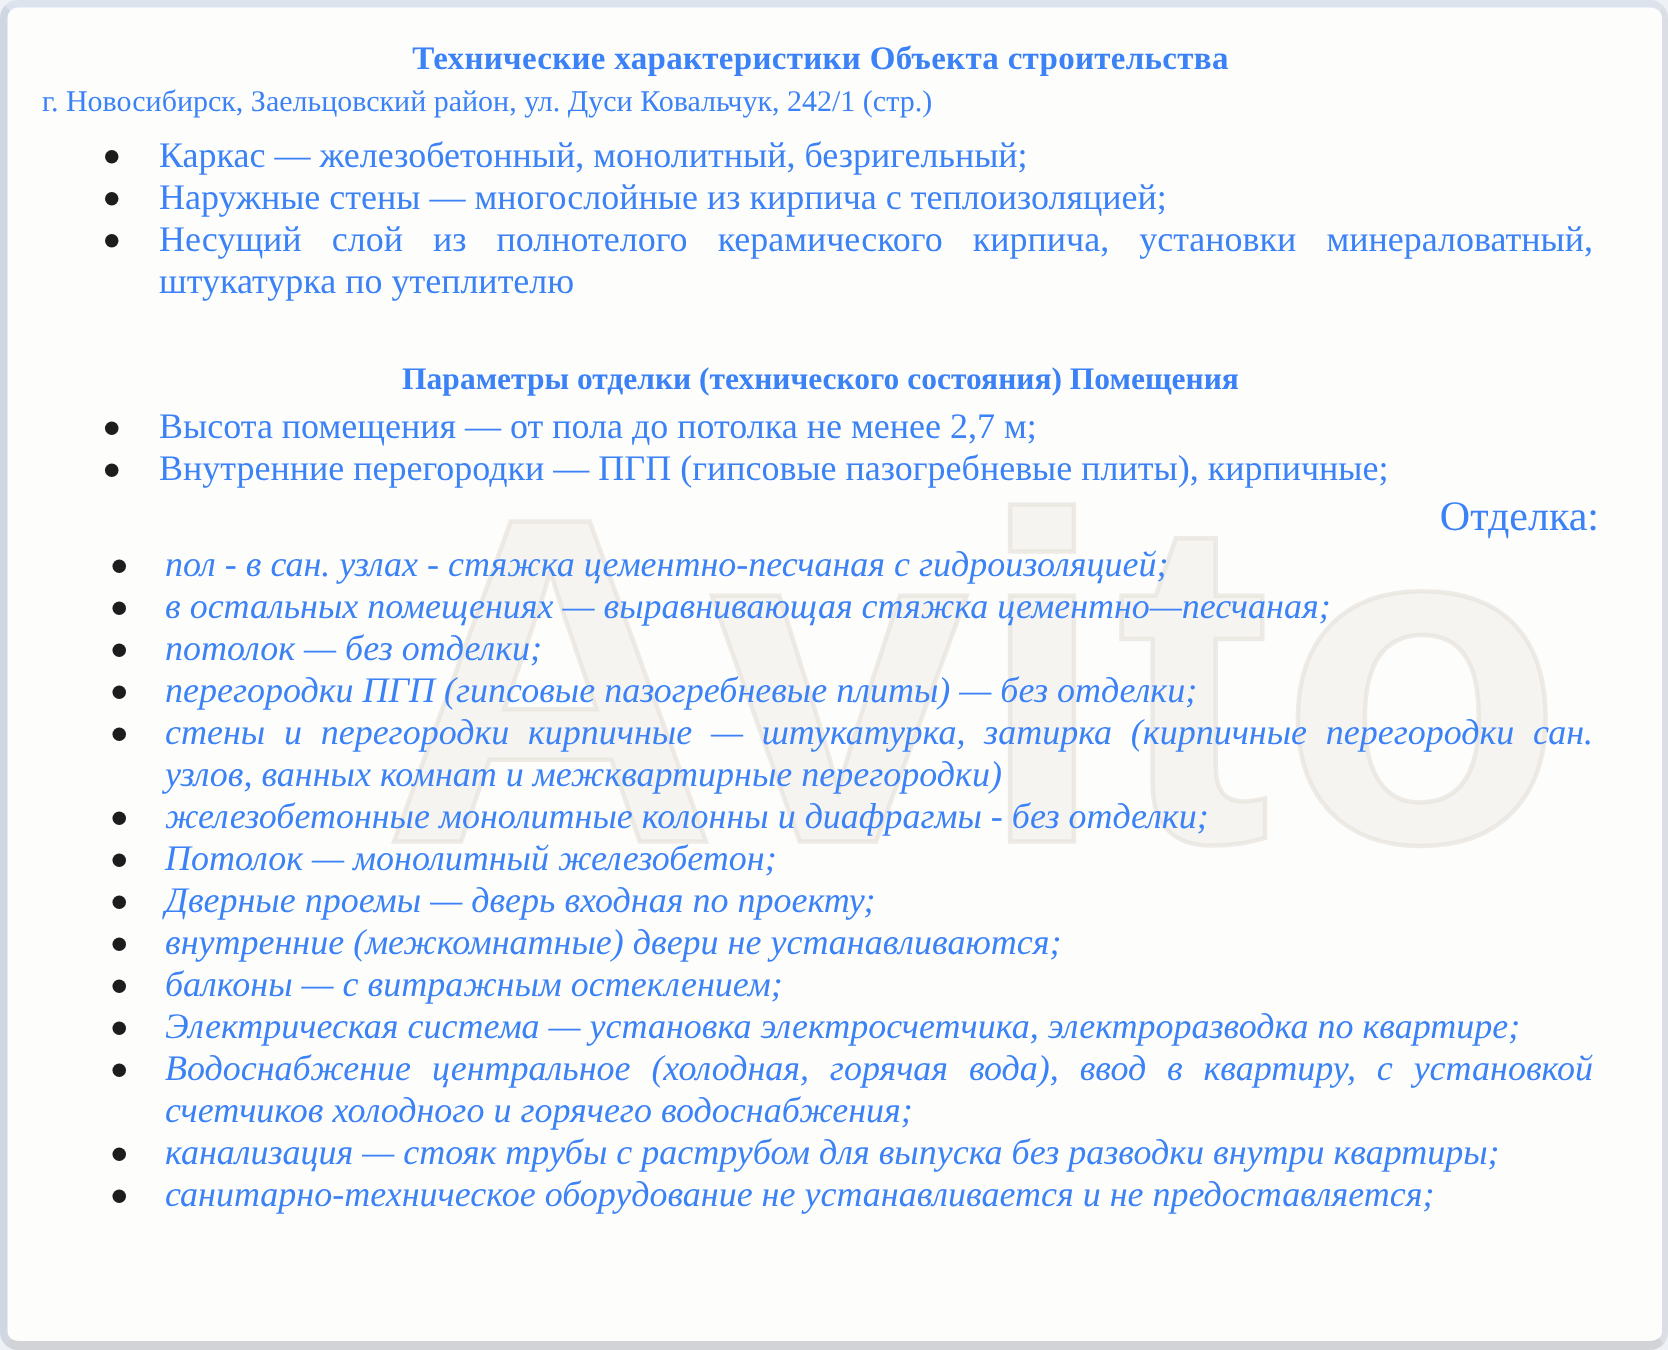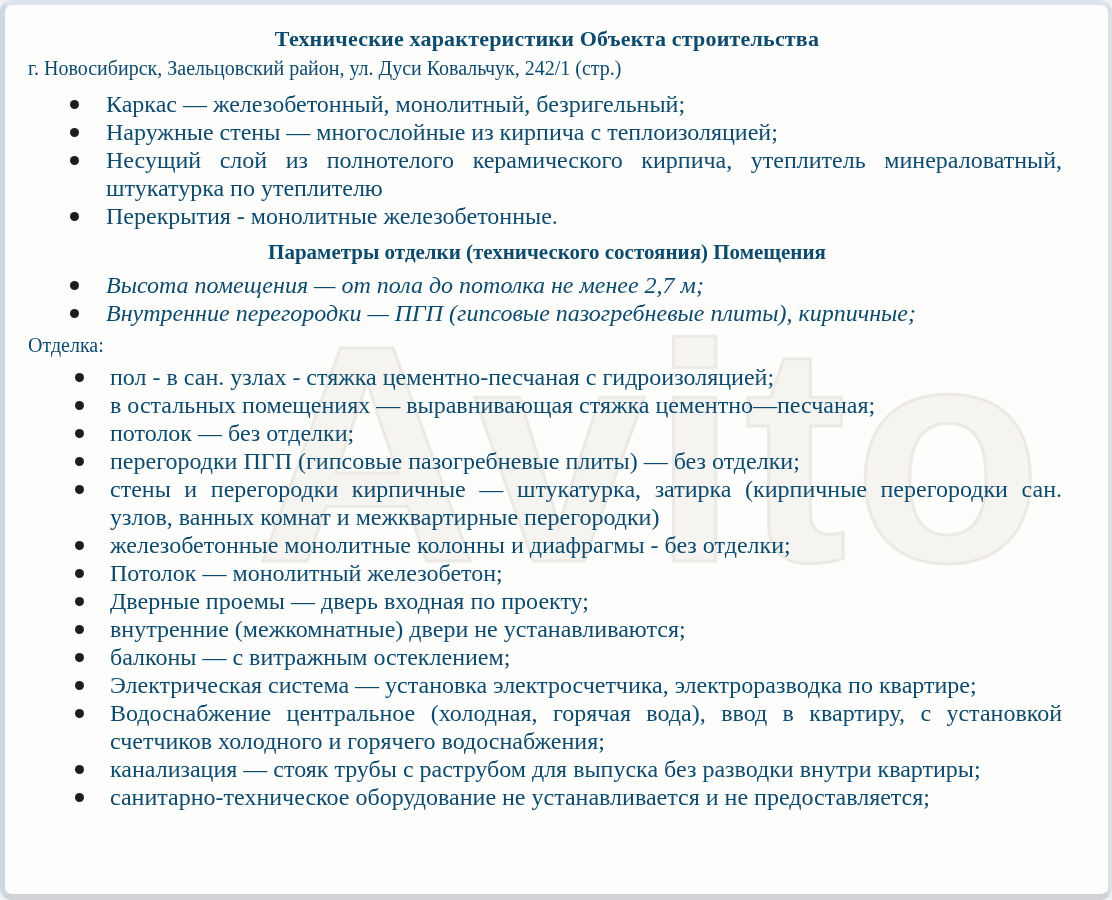--- a/index.html
+++ b/index.html
@@ -19,71 +19,71 @@
     border-top: 5px solid #dde3ec;
     border-right: 4px solid #dbdfe5;
     border-bottom: 6px solid #d2d3d6;
     border-radius: 12px;
     overflow: hidden;
   }
   .content {
     position: relative;
     z-index: 1;
     padding: 19px 42px 0 23px;
-    color: #0c4a6e;
+    color: #3b82f6;
   }
   .doc-title {
     text-align: center;
     font-weight: bold;
     font-size: 22px;
     line-height: 30px;
     letter-spacing: 0.2px;
   }
   .doc-subtitle {
     text-align: left;
     font-size: 20px;
     line-height: 28px;
   }
   .section-title {
     text-align: center;
     font-weight: bold;
     font-size: 21px;
     line-height: 28px;
-    margin-top: 8px;
+    margin-top: 36px;
   }
   ul.bullets {
     list-style: none;
     margin: 4px;
     padding: 0;
     font-size: 24px;
     line-height: 28px;
   }
   ul.bullets.first { margin-top: 8px; }
-  ul.bullets.second { margin-top: 5px; font-style: italic; }
+  ul.bullets.second { margin-top: 5px; }
   ul.bullets li {
     position: relative;
     padding-left: 74px;
     text-align: justify;
   }
   ul.bullets li::before {
     content: "";
     position: absolute;
     left: 38px;
     top: 10px;
     width: 9px;
     height: 9px;
     border-radius: 50%;
     background: #1d1d1d;
   }
-  ul.bullets.nested li { padding-left: 78px; }
+  ul.bullets.nested li { padding-left: 78px; font-style: italic; }
   ul.bullets.nested li::before { left: 43px; }
   .plain-label {
-    font-size: 20px;
+    font-size: 28px;
     line-height: 28px;
-    text-align: left;
+    text-align: right;
   }
   .watermark {
     position: absolute;
     z-index: 0;
     left: 250px;
     top: 270px;
     font-family: "Liberation Sans", sans-serif;
     font-weight: bold;
     font-size: 310px;
     letter-spacing: 6px;
@@ -99,22 +99,21 @@
 
 <div class="page">
   <div class="watermark">Avito</div>
   <div class="content">
     <div class="doc-title">Технические характеристики Объекта строительства</div>
     <div class="doc-subtitle">г. Новосибирск, Заельцовский район, ул. Дуси Ковальчук, 242/1 (стр.)</div>
 
     <ul class="bullets first">
         <li>Каркас — железобетонный, монолитный, безригельный;</li>
         <li>Наружные стены — многослойные из кирпича с теплоизоляцией;</li>
-        <li>Несущий слой из полнотелого керамического кирпича, утеплитель минераловатный, штукатурка по утеплителю</li>
-        <li>Перекрытия - монолитные железобетонные.</li>
+        <li>Несущий слой из полнотелого керамического кирпича, установки минераловатный, штукатурка по утеплителю</li>
       </ul>
 
     <div class="section-title">Параметры отделки (технического состояния) Помещения</div>
 
     <ul class="bullets second">
         <li>Высота помещения — от пола до потолка не менее 2,7 м;</li>
         <li>Внутренние перегородки — ПГП (гипсовые пазогребневые плиты), кирпичные;</li>
       </ul>
 
     <div class="plain-label">Отделка:</div>

